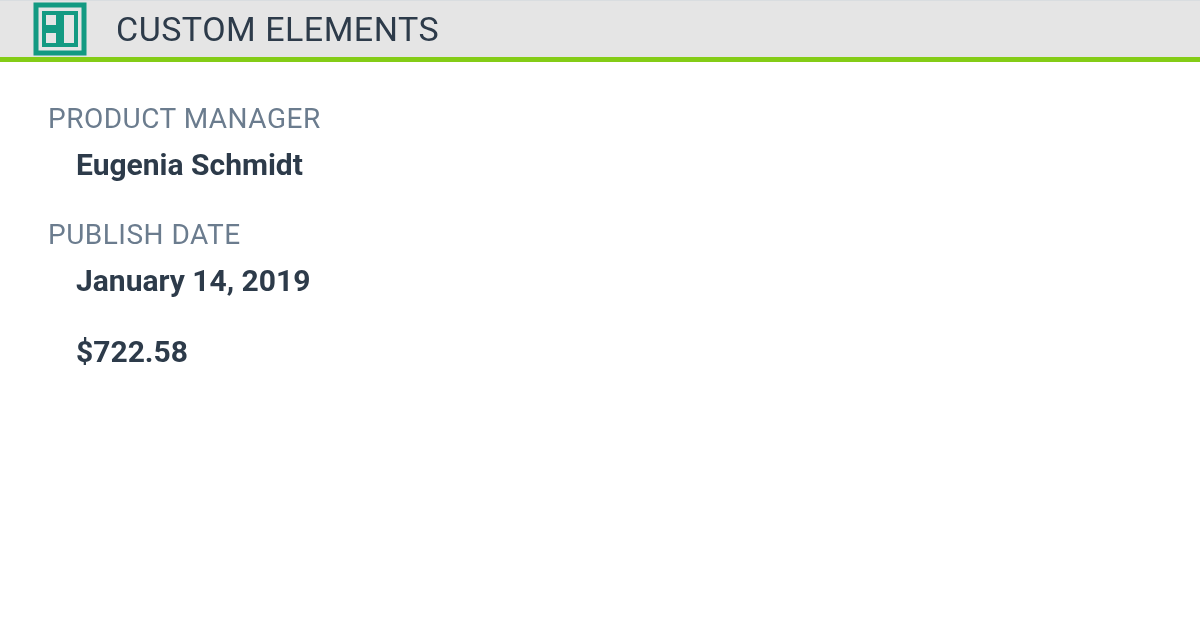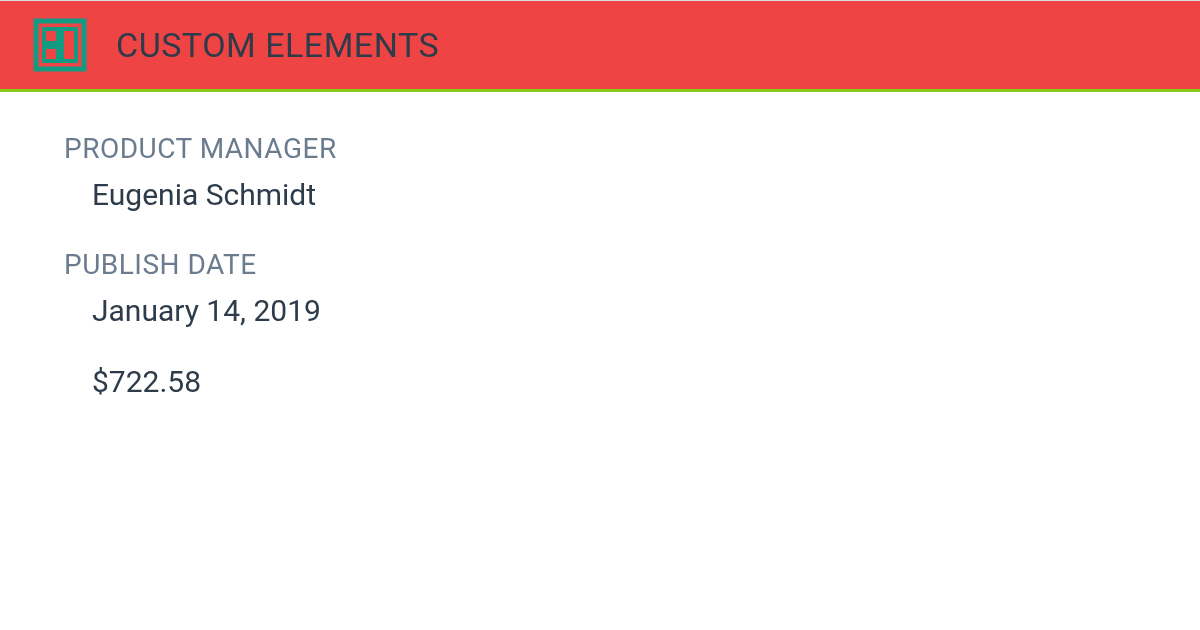--- a/index.html
+++ b/index.html
@@ -10,54 +10,53 @@
     body {
       font-family: -apple-system, BlinkMacSystemFont, "Segoe UI", Roboto, "Helvetica Neue", Arial, sans-serif;
       background: #ffffff;
       width: 1200px;
       height: 630px;
       overflow: hidden;
     }
     .header {
       display: flex;
       align-items: center;
-      padding: 16px 32px;
-      background: #ef4444;
+      padding: 0 32px;
+      background: #e5e5e5;
       border-top: 1px solid #d9dde0;
-      border-bottom: 3px solid #84cc16;
+      border-bottom: 5px solid #84cc16;
       gap: 28px;
     }
     .header-icon {
       width: 56px;
       height: 56px;
       flex-shrink: 0;
     }
     .header-title {
       font-size: 34px;
       font-weight: 400;
       color: #2d3b4a;
       letter-spacing: 0.5px;
     }
     .content {
       padding: 40px 48px;
     }
     .field {
       margin-bottom: 36px;
-      margin-left: 16px;
     }
     .field-label {
       font-size: 28px;
       font-weight: 400;
       color: #6b7c8e;
       letter-spacing: 0.5px;
       margin-bottom: 12px;
     }
     .field-value {
       font-size: 30px;
-      font-weight: 400;
+      font-weight: 700;
       color: #2d3b4a;
       padding-left: 28px;
     }
   </style>
 </head>
 <body>
 
 <div class="header">
   <span class="header-icon">
     <svg viewBox="0 0 56 56" width="56" height="56">

